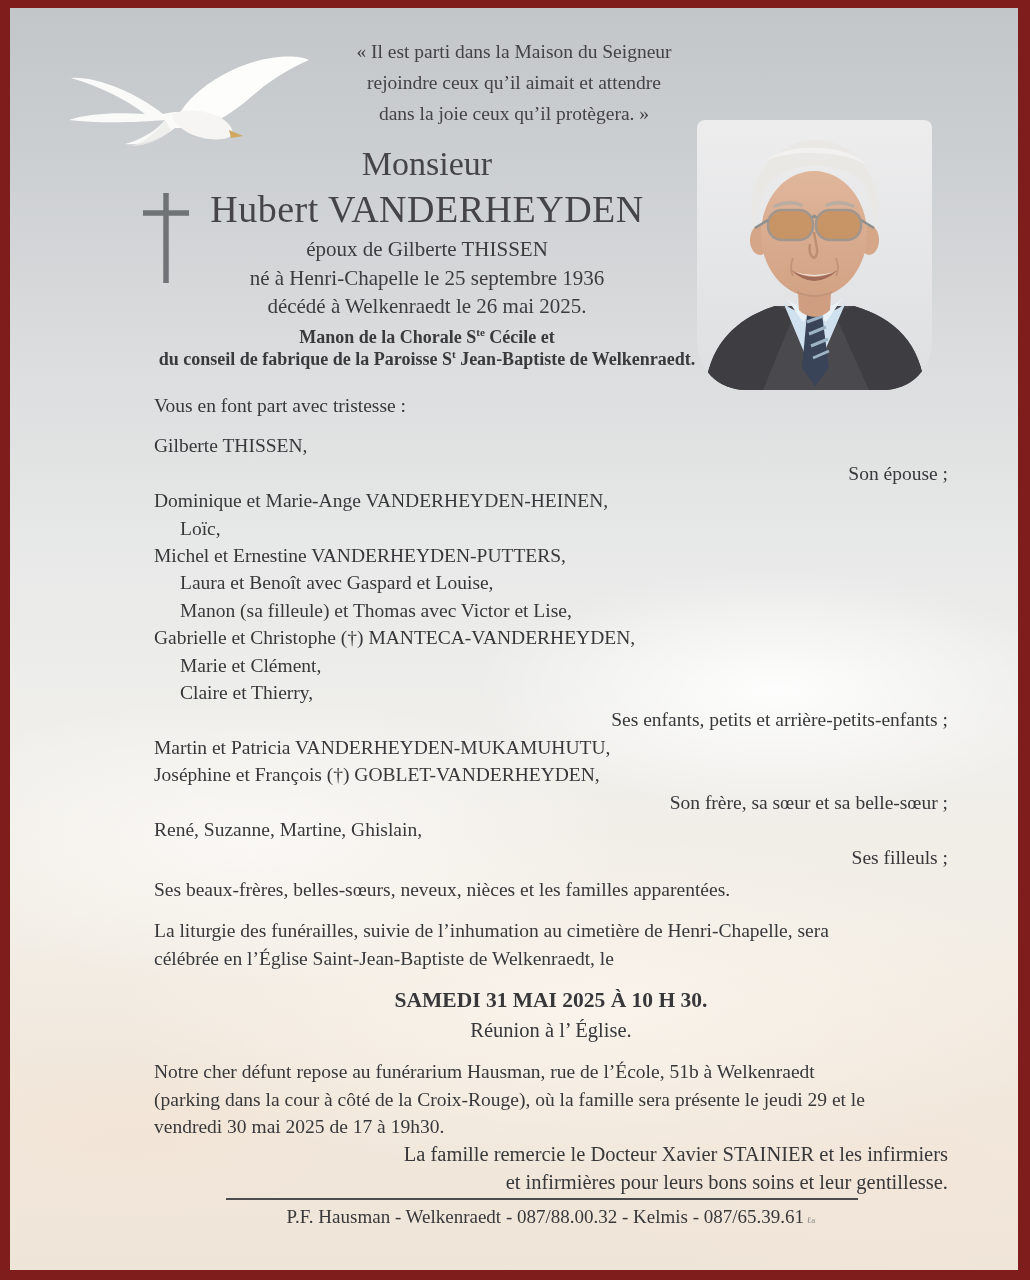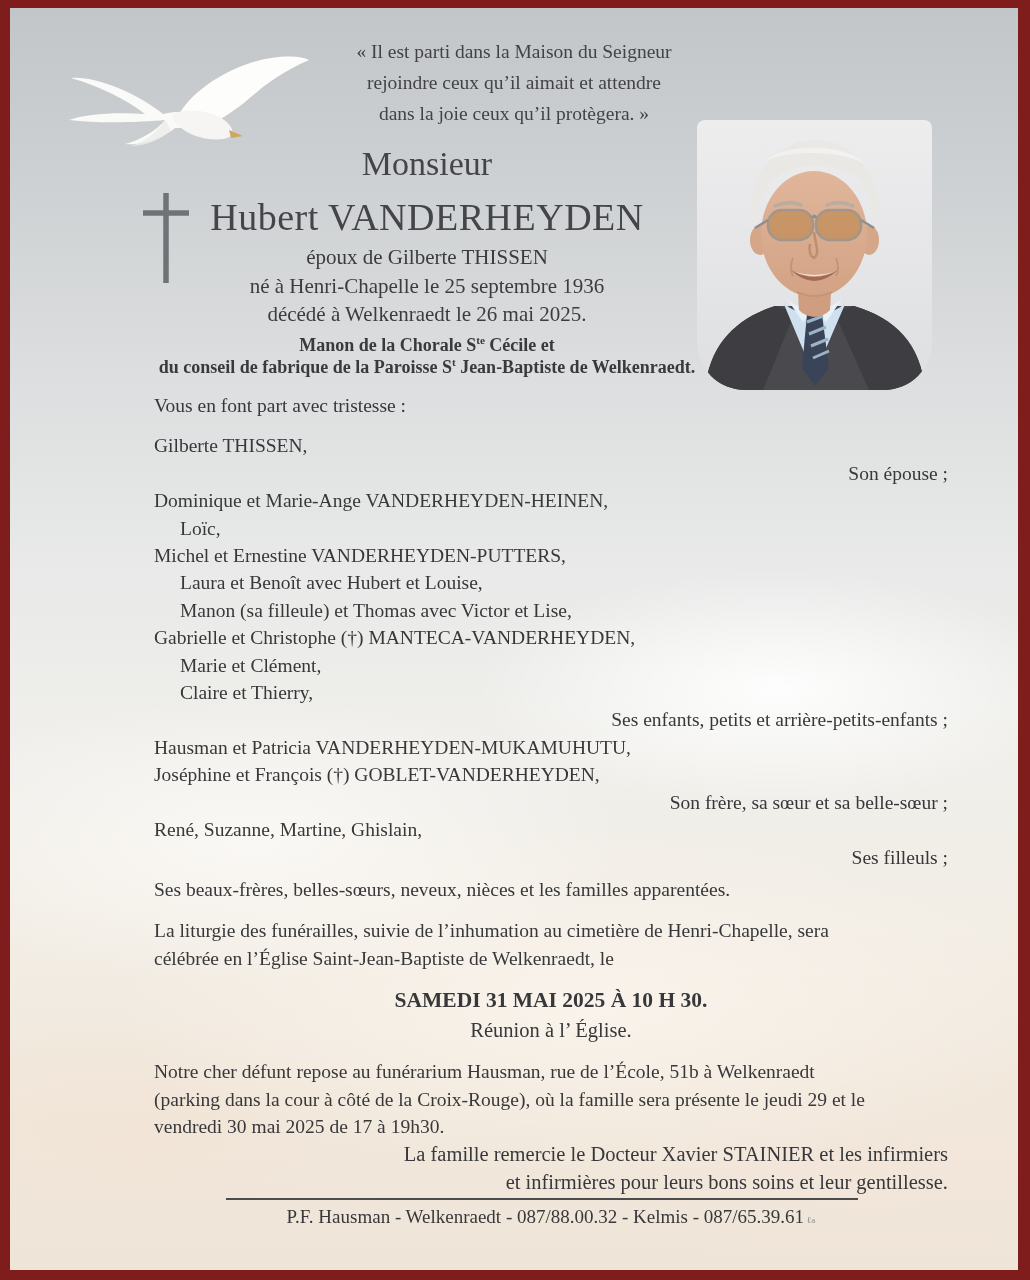--- a/index.html
+++ b/index.html
@@ -30,21 +30,21 @@
   }
   .photo svg{display:block;}
   
   .quote{
     position:absolute;left:0;top:28px;width:100%;
     text-align:center;font-size:19.5px;line-height:31px;color:#434346;
   }
   
   .titleblock{position:absolute;left:127px;top:136px;width:580px;text-align:center;color:#454549;}
   .t-mons{font-size:34px;line-height:40px;}
-  .t-name{font-size:38px;line-height:46px;margin-top:10px;letter-spacing:0.5px;}
+  .t-name{font-size:38px;line-height:46px;margin-top:2px;letter-spacing:0.5px;}
   .t-sub{font-size:21px;line-height:28.5px;color:#3c3c3f;}
   .t-sub.first{margin-top:3px;}
   .t-memb{font-size:18px;font-weight:bold;line-height:22.5px;color:#3a3a3d;}
   .t-memb.first{margin-top:5px;}
   .t-memb sup{font-size:0.62em;vertical-align:super;line-height:0;}
   
   .body{position:absolute;left:144px;top:384px;width:794px;font-size:19.5px;line-height:27.4px;}
   .intro{margin-bottom:13px;}
   .fline{white-space:nowrap;}
   .fline.ind{padding-left:26px;}
@@ -146,27 +146,27 @@
     </div>
 
     <div class="body">
       <div class="intro">Vous en font part avec tristesse :</div>
 
       <div class="fline">Gilberte THISSEN,</div>
       <div class="fline right">Son épouse ;</div>
       <div class="fline">Dominique et Marie-Ange VANDERHEYDEN-HEINEN,</div>
       <div class="fline ind">Loïc,</div>
       <div class="fline">Michel et Ernestine VANDERHEYDEN-PUTTERS,</div>
-      <div class="fline ind">Laura et Benoît avec Hubert et Louise,</div>
+      <div class="fline ind">Laura et Benoît avec Gaspard et Louise,</div>
       <div class="fline ind">Manon (sa filleule) et Thomas avec Victor et Lise,</div>
       <div class="fline">Gabrielle et Christophe (†) MANTECA-VANDERHEYDEN,</div>
       <div class="fline ind">Marie et Clément,</div>
       <div class="fline ind">Claire et Thierry,</div>
       <div class="fline right">Ses enfants, petits et arrière-petits-enfants ;</div>
-      <div class="fline">Hausman et Patricia VANDERHEYDEN-MUKAMUHUTU,</div>
+      <div class="fline">Martin et Patricia VANDERHEYDEN-MUKAMUHUTU,</div>
       <div class="fline">Joséphine et François (†) GOBLET-VANDERHEYDEN,</div>
       <div class="fline right">Son frère, sa sœur et sa belle-sœur ;</div>
       <div class="fline">René, Suzanne, Martine, Ghislain,</div>
       <div class="fline right">Ses filleuls ;</div>
       <div class="fline gap">Ses beaux-frères, belles-sœurs, neveux, nièces et les familles apparentées.</div>
 
       <div class="para">
         <div>La liturgie des funérailles, suivie de l’inhumation au cimetière de Henri-Chapelle, sera</div>
         <div>célébrée en l’Église Saint-Jean-Baptiste de Welkenraedt, le</div>
       </div>

